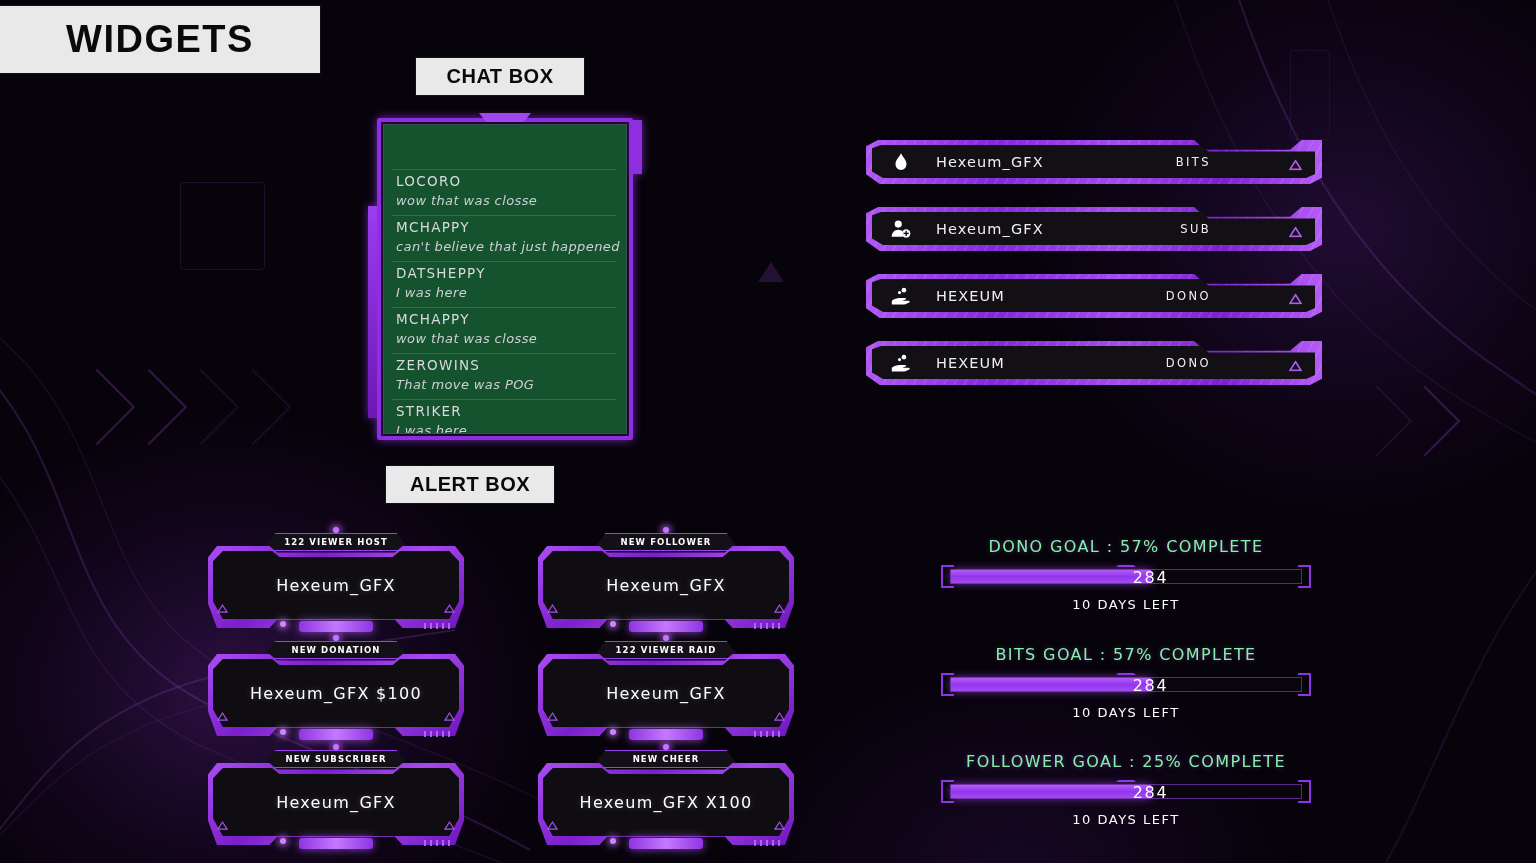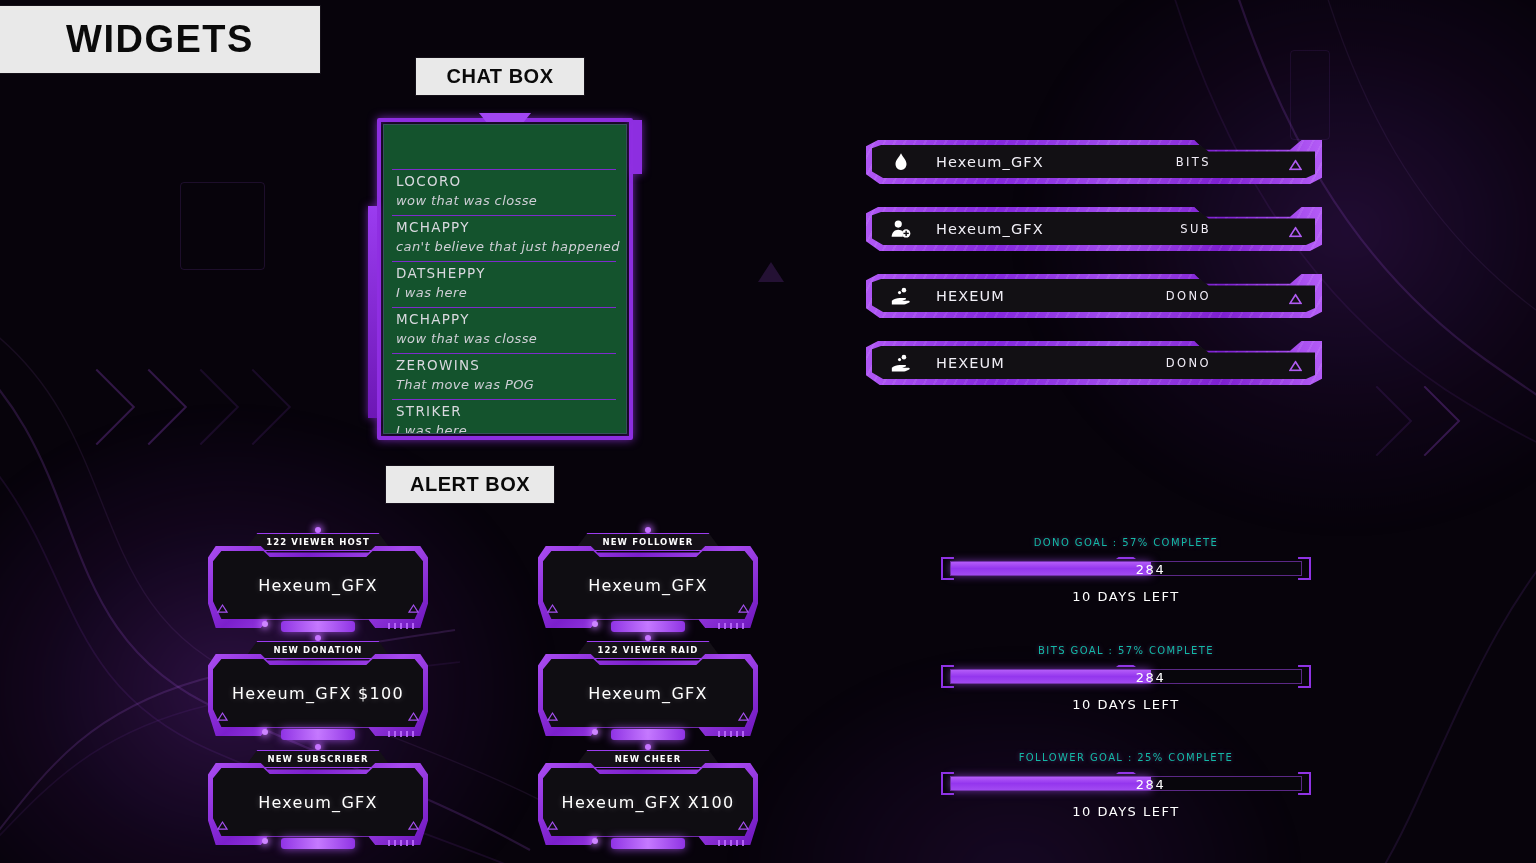--- a/index.html
+++ b/index.html
@@ -236,21 +236,21 @@
     position: absolute;
     right: 20px; top: 50%;
     transform: translateY(-50%);
     width: 13px; height: 11px;
   }
   .ev-tri svg { width: 13px; height: 11px; fill: none; stroke: #b05cf2; stroke-width: 1.6; }
 
   
   .alert {
     position: absolute;
-    width: 220px; height: 82px;
+    width: 256px; height: 82px;
   }
   .alert-head {
     position: absolute;
     left: 50%; top: -13px;
     transform: translateX(-50%);
     width: 148px; height: 18px;
     background: #141017;
     border: 1.5px solid #9c3cef;
     clip-path: polygon(9% 0, 91% 0, 100% 100%, 0 100%);
     display: flex; align-items: center; justify-content: center;
@@ -329,22 +329,22 @@
       rgba(190,110,255,0.85) 0 2px, rgba(0,0,0,0) 2px 6px);
   }
 
   
   .goal {
     position: absolute;
     width: 370px;
   }
   .goal-title {
     text-align: center;
-    color: #14b8a6;
-    font-size: 10px;
+    color: #86efac;
+    font-size: 16px;
     letter-spacing: 1.4px;
     margin-bottom: 9px;
     text-shadow: 0 0 5px rgba(200,140,255,0.35);
   }
   .goal-bar-wrap {
     position: relative;
     height: 23px;
   }
   .goal-bar-frame {
     position: absolute; inset: 0;
@@ -366,21 +366,21 @@
     position: absolute;
     left: 0; top: 0; bottom: 0;
     background: linear-gradient(180deg,#b45cf8 0%,#9436ee 50%,#a24af2 100%);
     box-shadow: 0 0 10px rgba(170,80,250,0.7);
   }
   .goal-bar-value {
     position: absolute;
     top: 50%;
     transform: translate(-50%,-50%);
     color: #ffffff;
-    font-size: 13px;
+    font-size: 16px;
     letter-spacing: 1.6px;
     white-space: nowrap;
   }
   .goal-days {
     text-align: center;
     color: #ffffff;
     font-size: 13px;
     letter-spacing: 1.5px;
     margin-top: 9px;
   }

